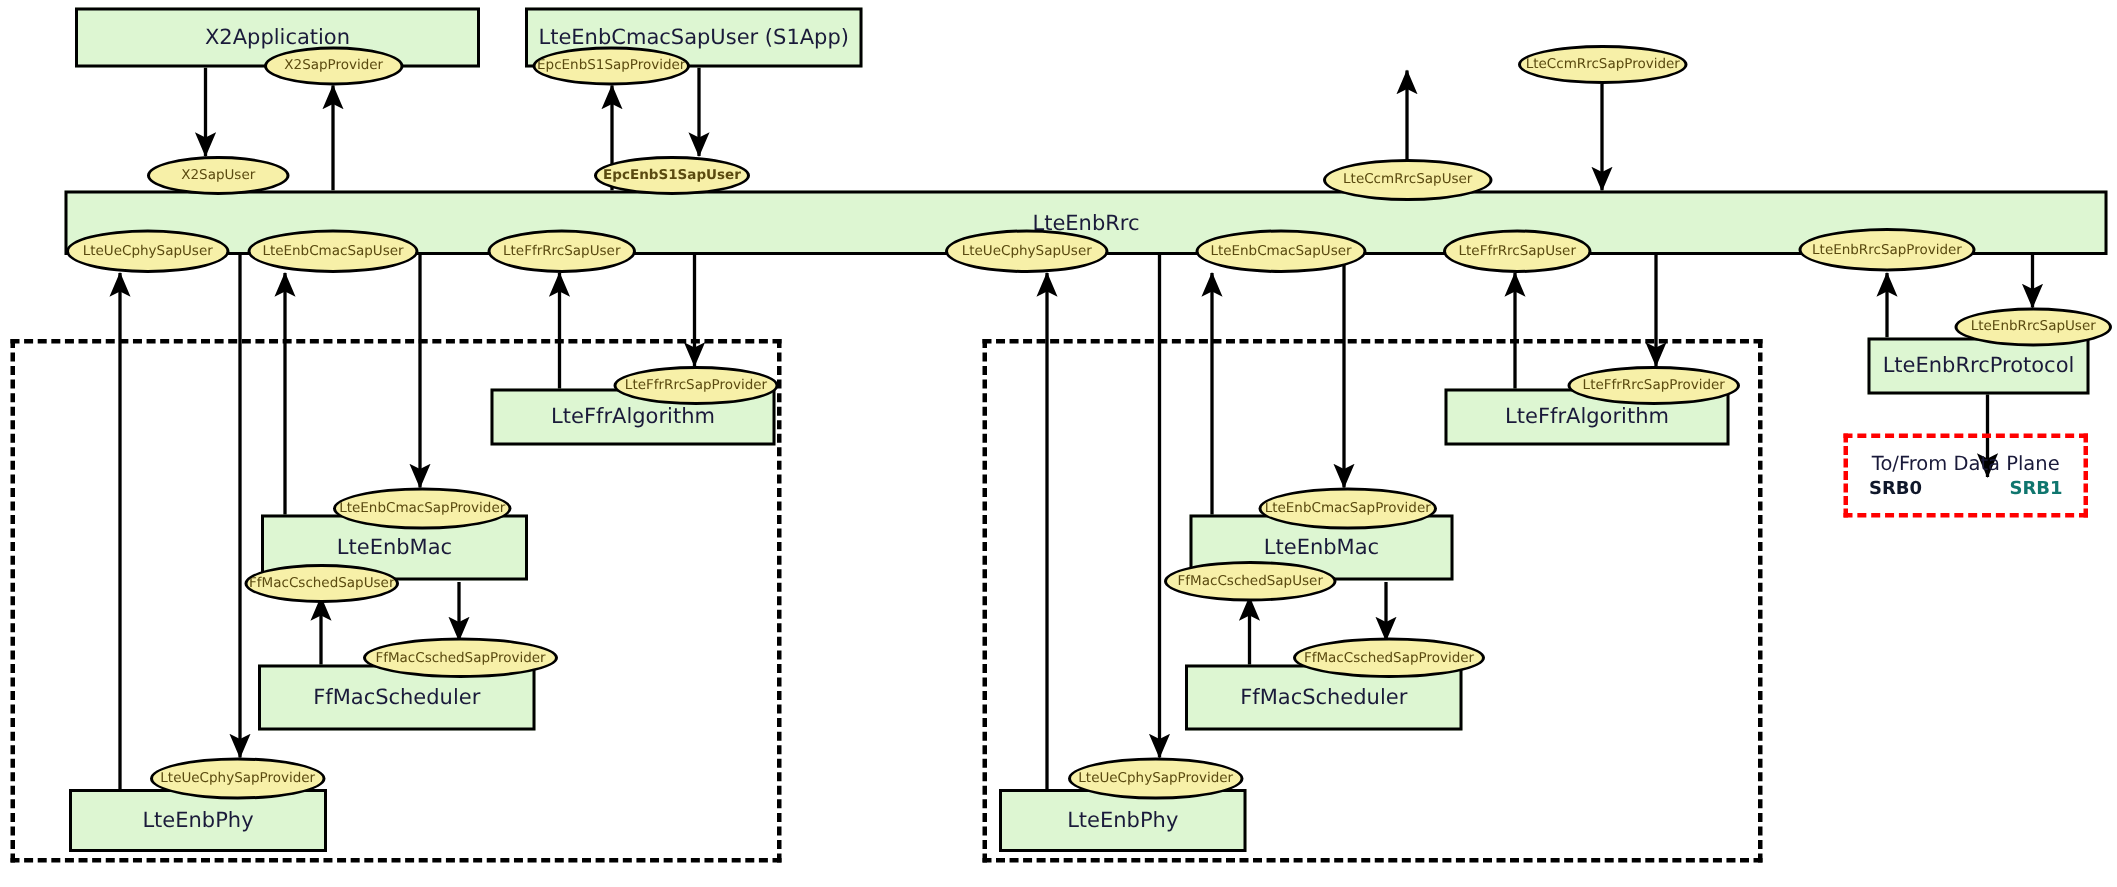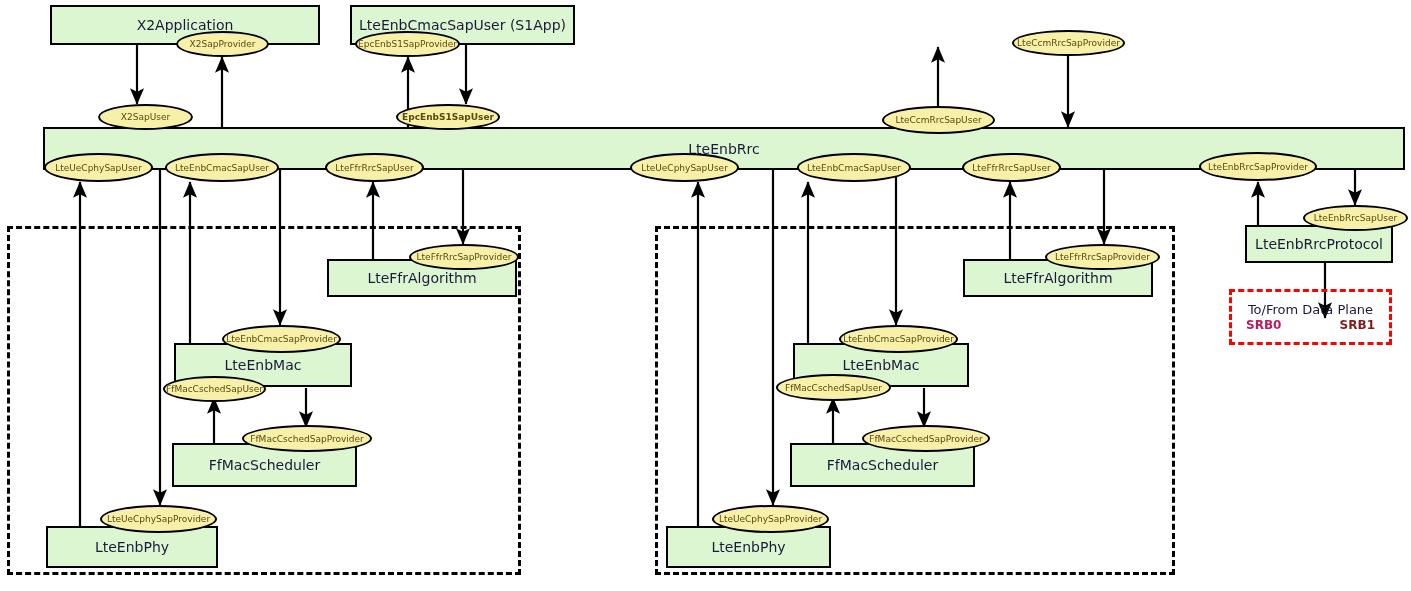--- a/index.html
+++ b/index.html
@@ -199,22 +199,22 @@
     <span>LteEnbPhy</span>
   </div>
 
   <div class="box" style="left:1245px; top:225px; width:148px; height:38px;">
     <span>LteEnbRrcProtocol</span>
   </div>
 
   <div class="srbbox" style="left:1229px; top:289px; width:163px; height:56px;">
     <div class="srb-title">To/From Data Plane</div>
     <div class="srb-row">
-      <span style="color:#be185d;">SRB0</span>
-      <span style="color:#7f1d1d;">SRB1</span>
+      <span style="color:#0f172a;">SRB0</span>
+      <span style="color:#0f766e;">SRB1</span>
     </div>
   </div>
 
   <div class="sap" style="left:176px; top:31px; width:93px; height:26px;justify-content:center;">
     <span>X2SapProvider</span>
   </div>
 
   <div class="sap" style="left:98px; top:104px; width:95px; height:26px;">
     <span>X2SapUser</span>
   </div>

